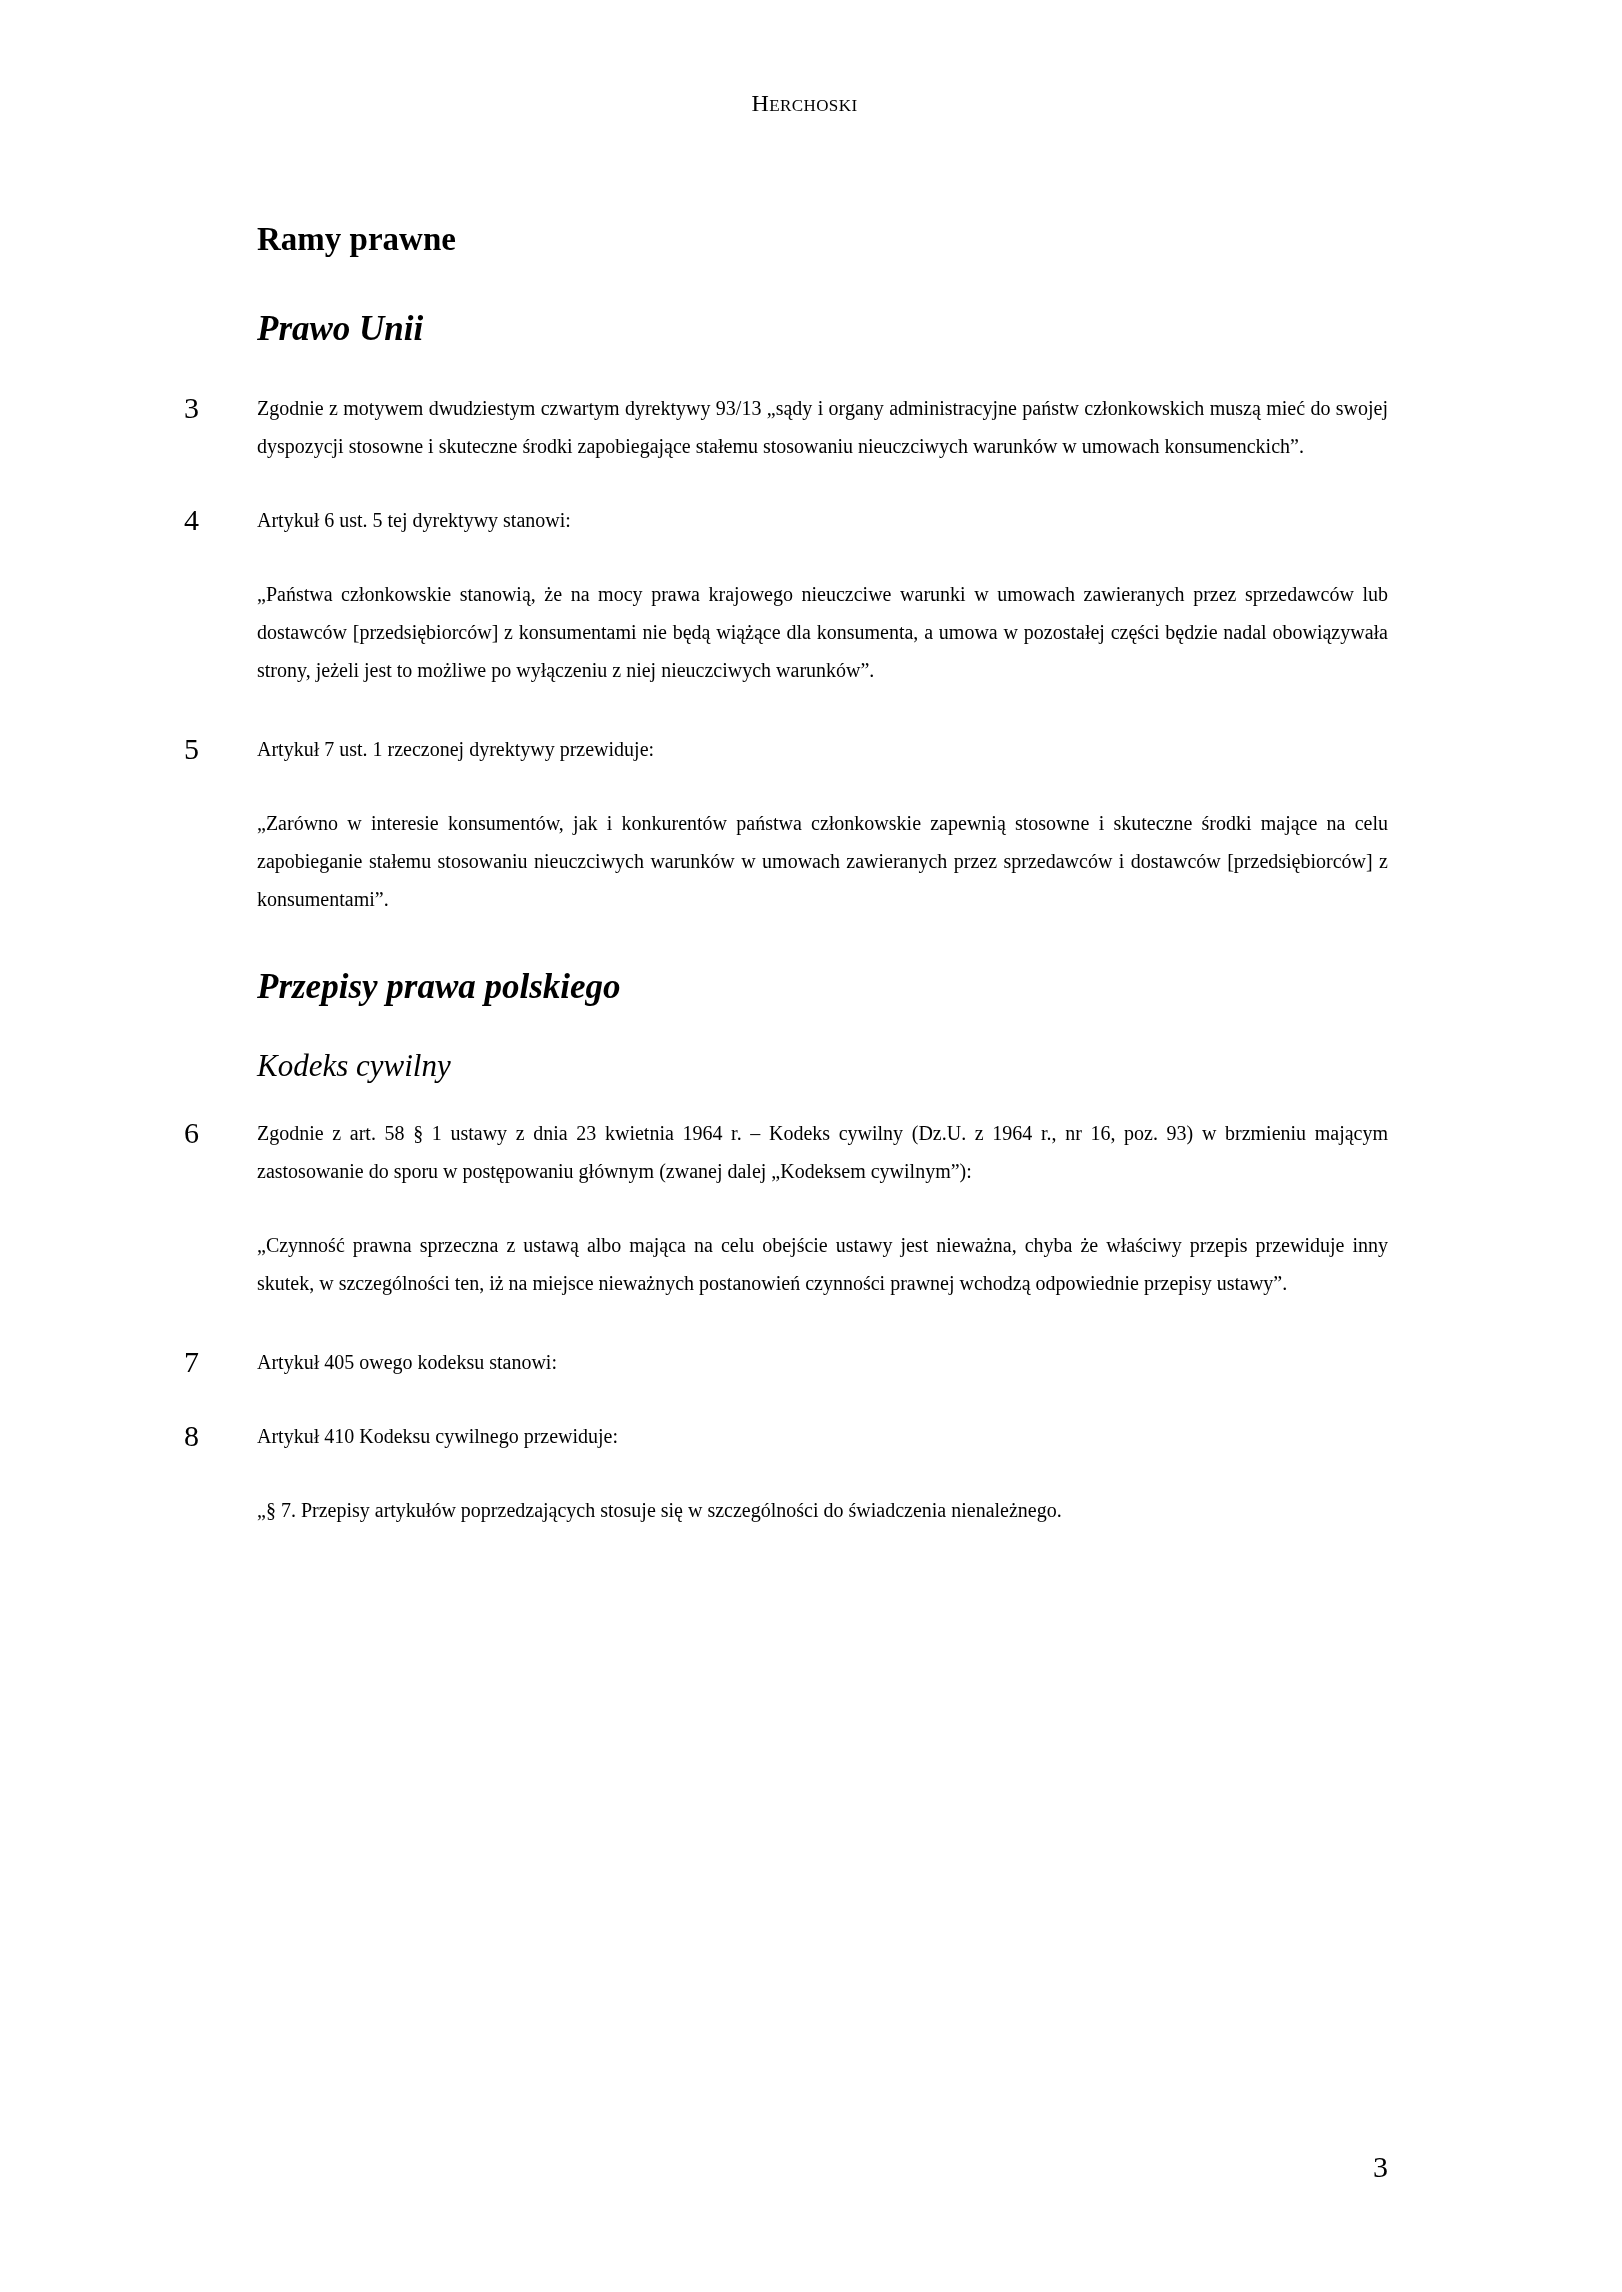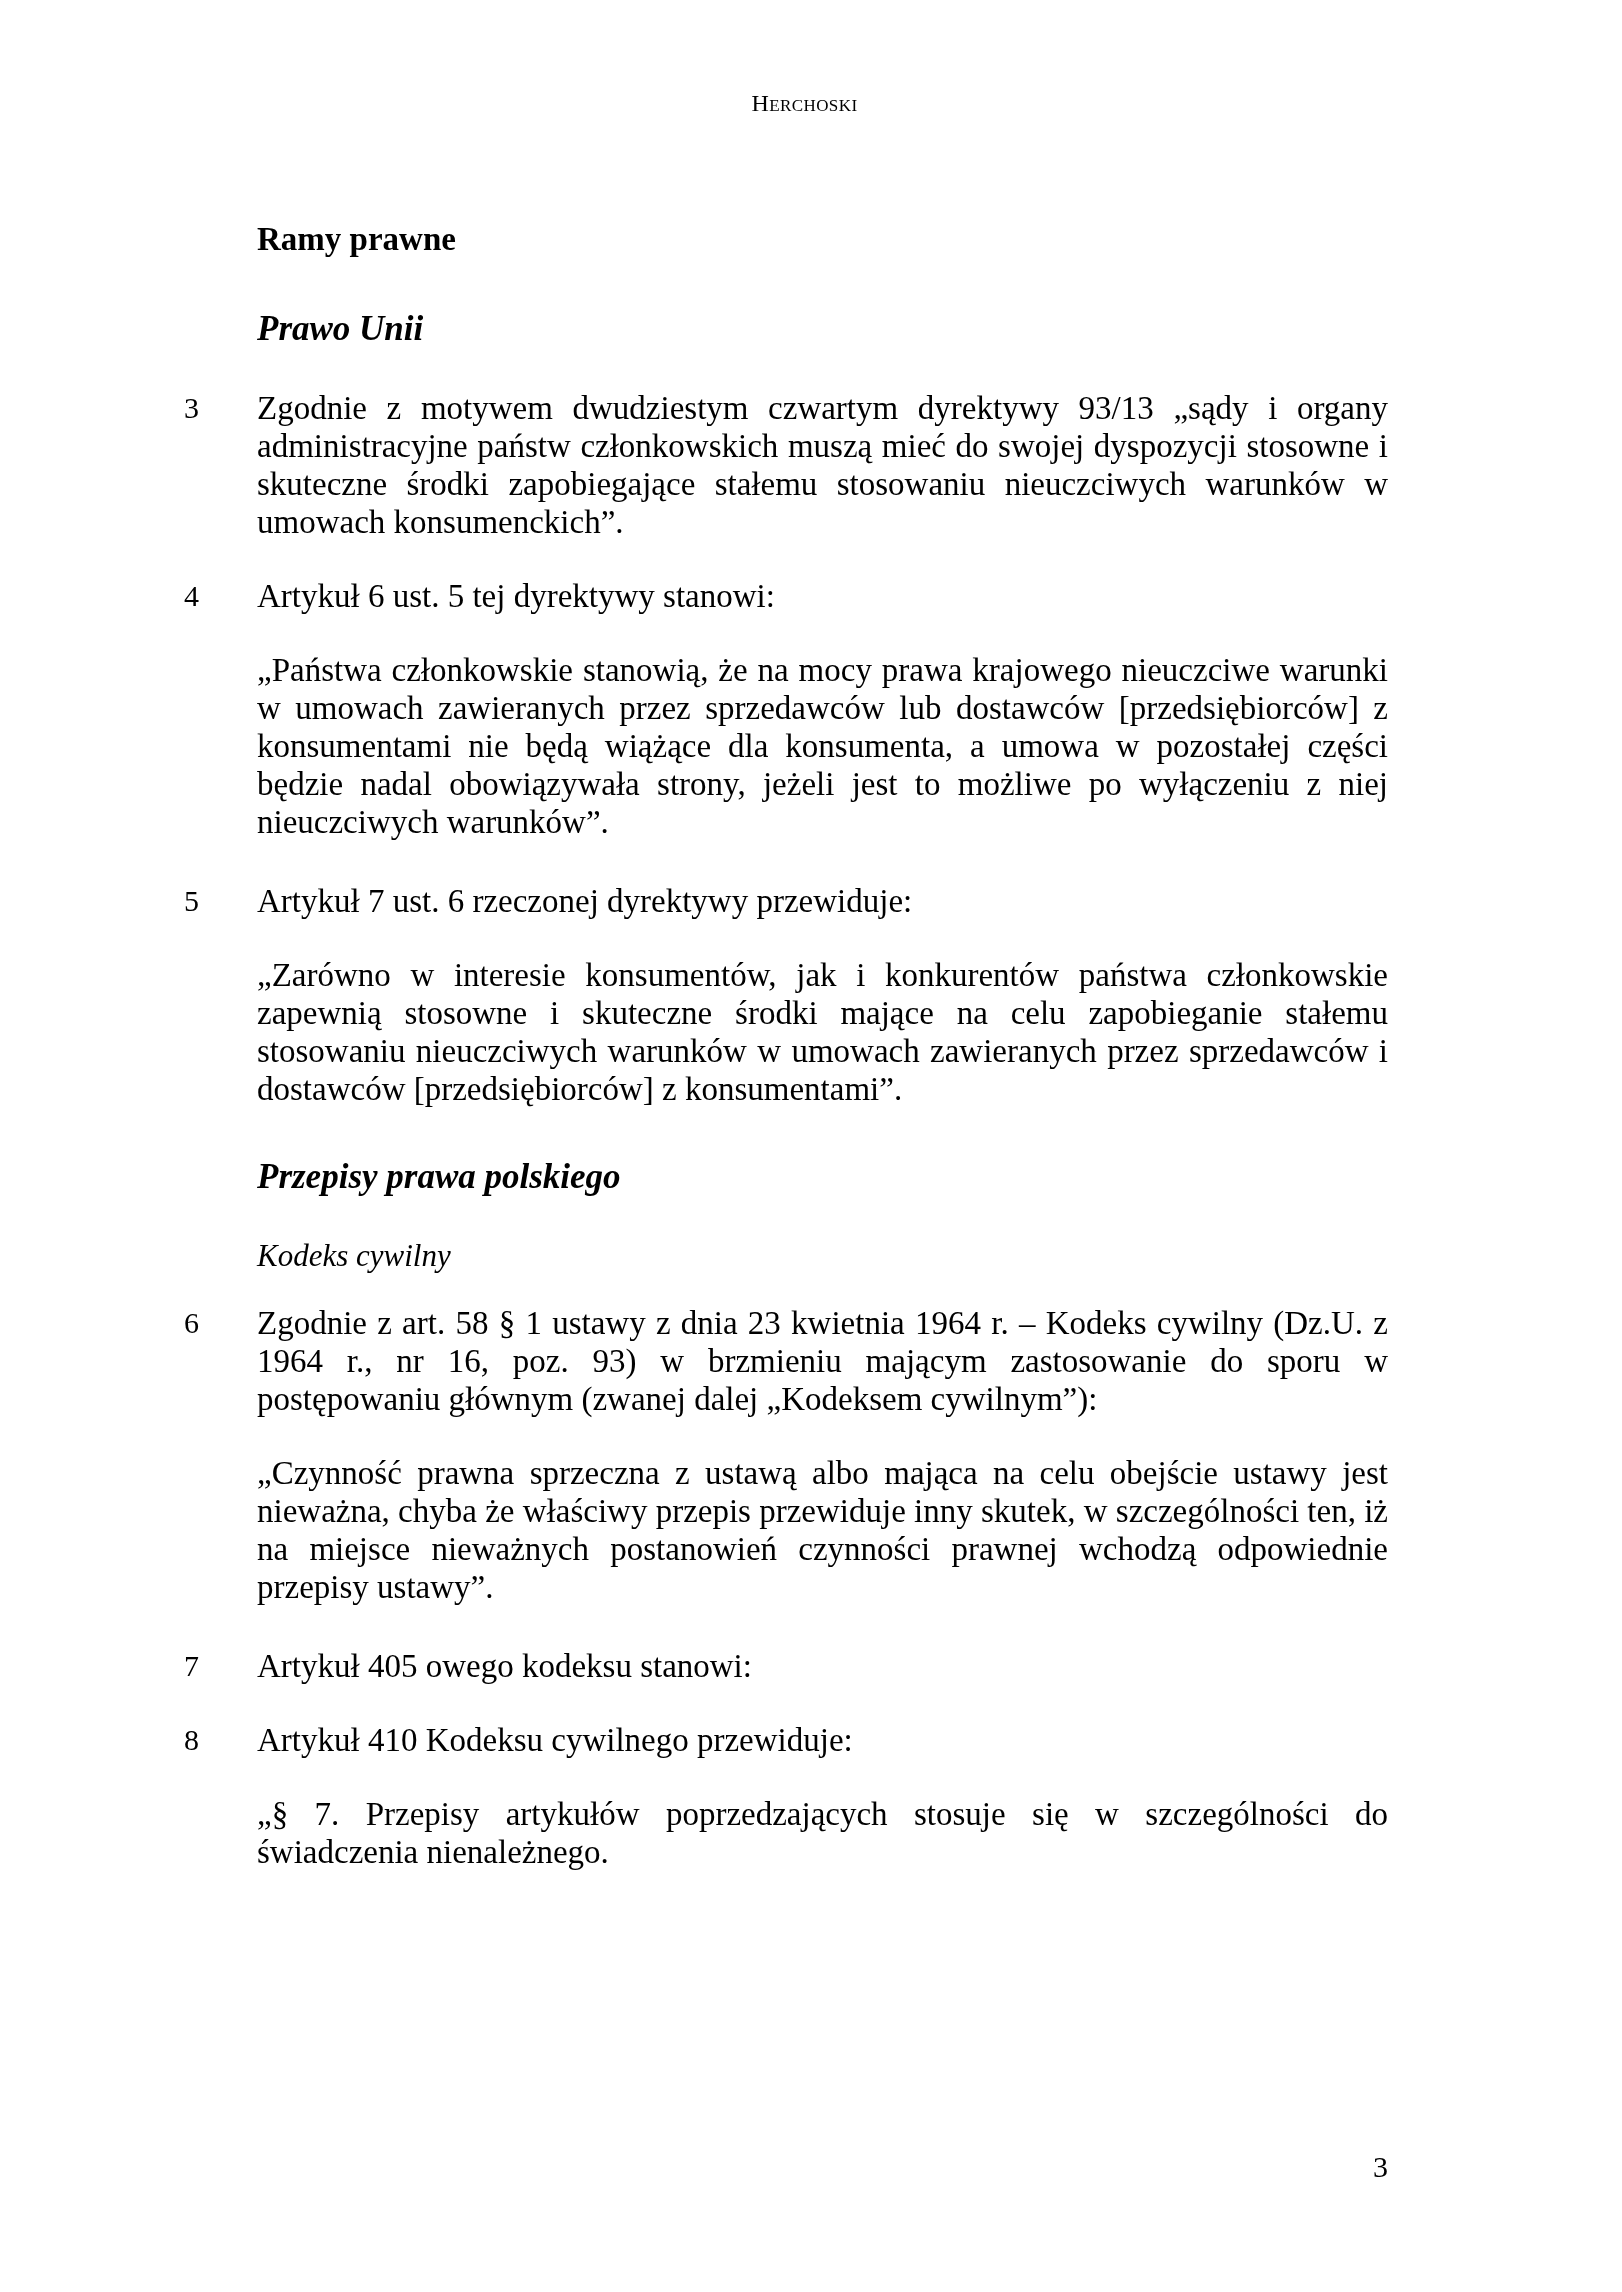--- a/index.html
+++ b/index.html
@@ -57,21 +57,21 @@
     margin: 0 0 36px 0;
   }
   .para-num {
     position: absolute;
     left: -73px;
     top: 0;
     font-size: 30px;
     line-height: 38px;
   }
   .body-text {
-    font-size: 33px;
+    font-size: 20px;
     line-height: 38px;
     text-align: justify;
     margin: 0;
   }
   .quote-block {
     margin: 0 0 41px 0;
   }
   .gap-after-group { margin-bottom: 50px; }
   .page-number {
     position: absolute;
@@ -105,21 +105,21 @@
       <span class="para-num">4</span>
       <p class="body-text">Artykuł 6 ust. 5 tej dyrektywy stanowi:</p>
     </div>
 
     <div class="quote-block">
       <p class="body-text">„Państwa członkowskie stanowią, że na mocy prawa krajowego nieuczciwe warunki w umowach zawieranych przez sprzedawców lub dostawców [przedsiębiorców] z konsumentami nie będą wiążące dla konsumenta, a umowa w pozostałej części będzie nadal obowiązywała strony, jeżeli jest to możliwe po wyłączeniu z niej nieuczciwych warunków”.</p>
     </div>
 
     <div class="numbered-para">
       <span class="para-num">5</span>
-      <p class="body-text">Artykuł 7 ust. 6 rzeczonej dyrektywy przewiduje:</p>
+      <p class="body-text">Artykuł 7 ust. 1 rzeczonej dyrektywy przewiduje:</p>
     </div>
 
     <div class="quote-block gap-after-group">
       <p class="body-text">„Zarówno w interesie konsumentów, jak i konkurentów państwa członkowskie zapewnią stosowne i skuteczne środki mające na celu zapobieganie stałemu stosowaniu nieuczciwych warunków w umowach zawieranych przez sprzedawców i dostawców [przedsiębiorców] z konsumentami”.</p>
     </div>
 
     <div class="h-bold-italic">Przepisy prawa polskiego</div>
 
     <div class="h-italic">Kodeks cywilny</div>
 

